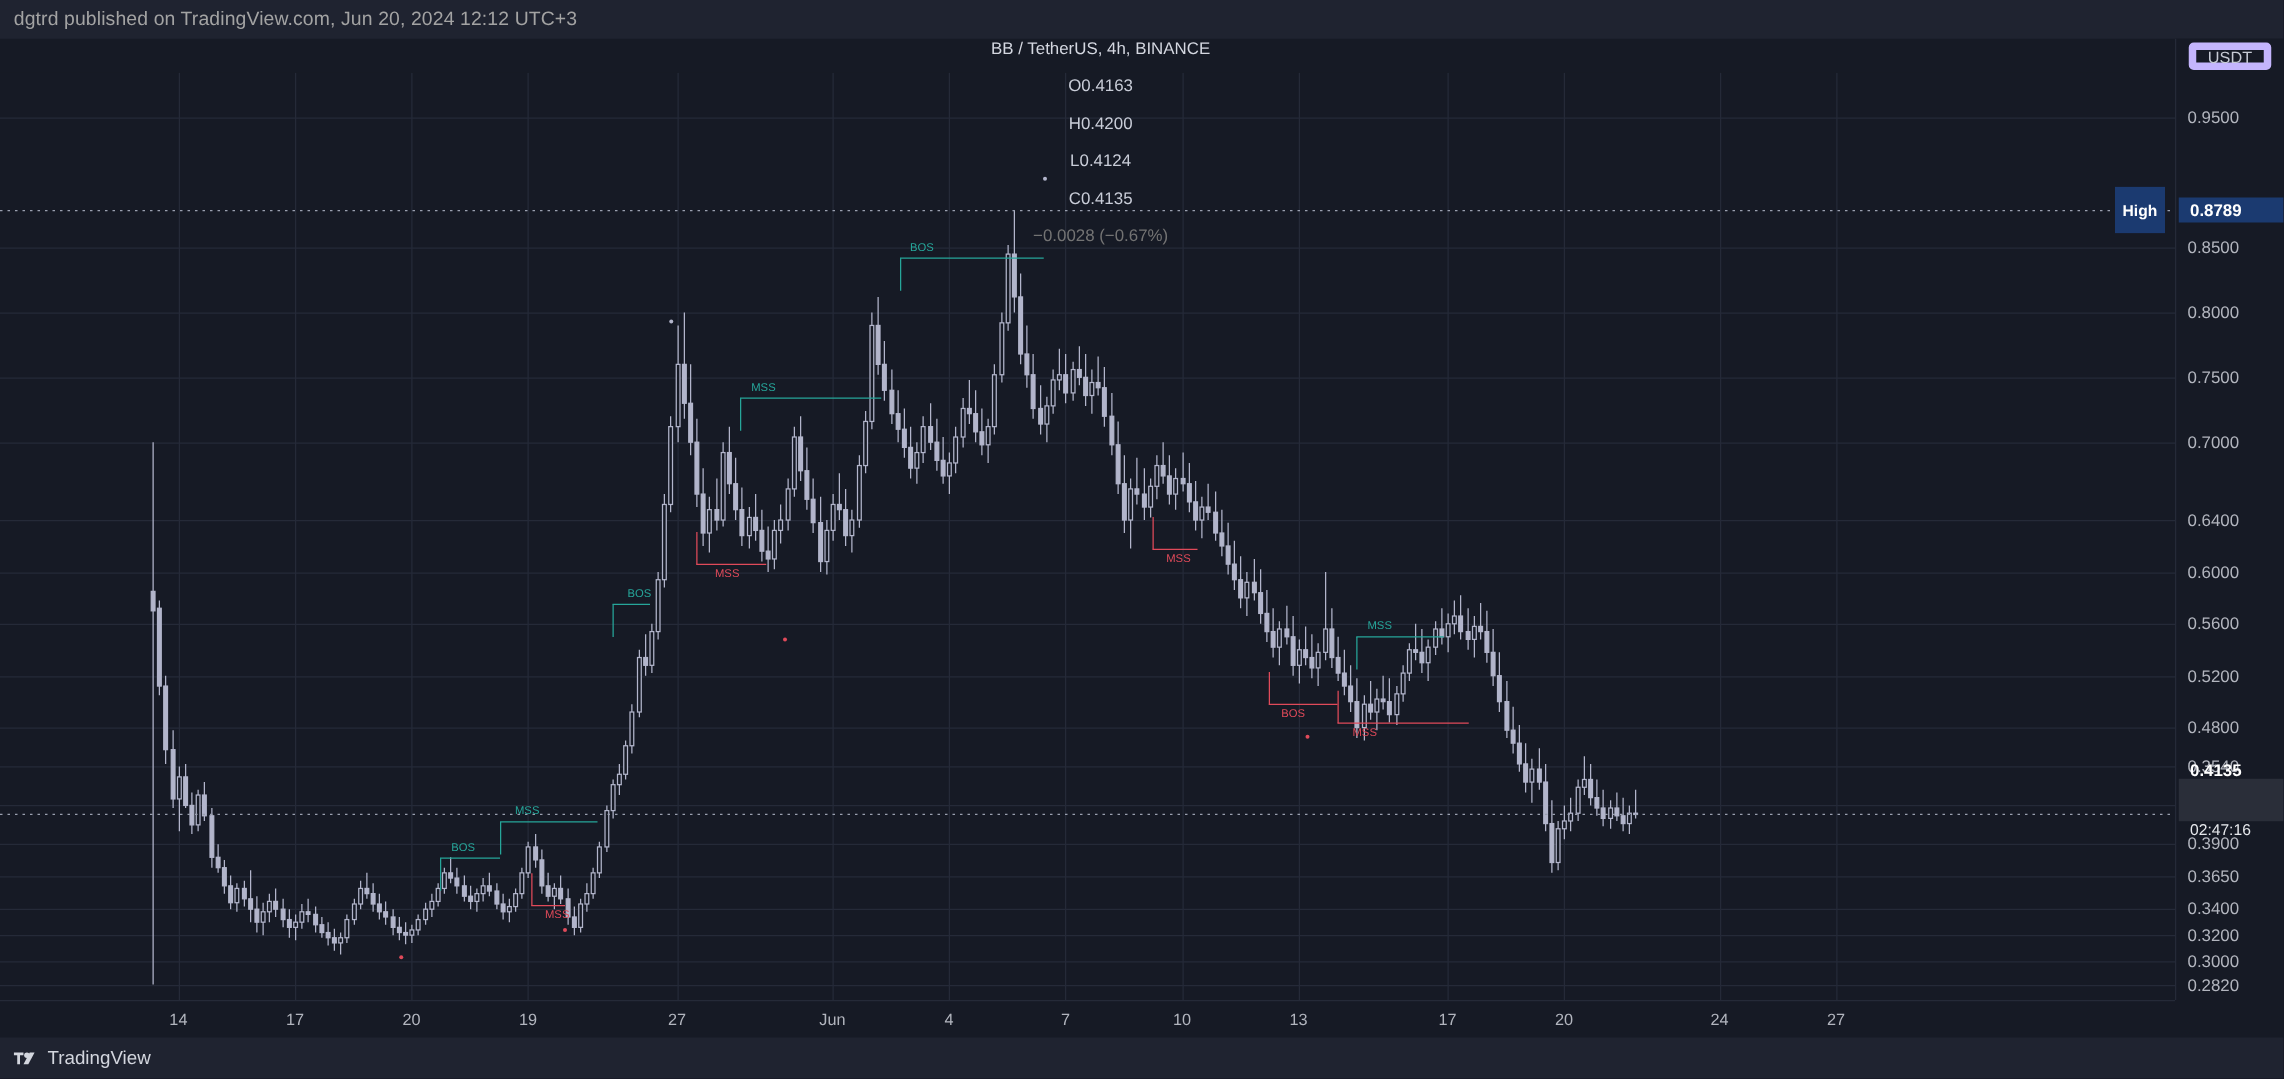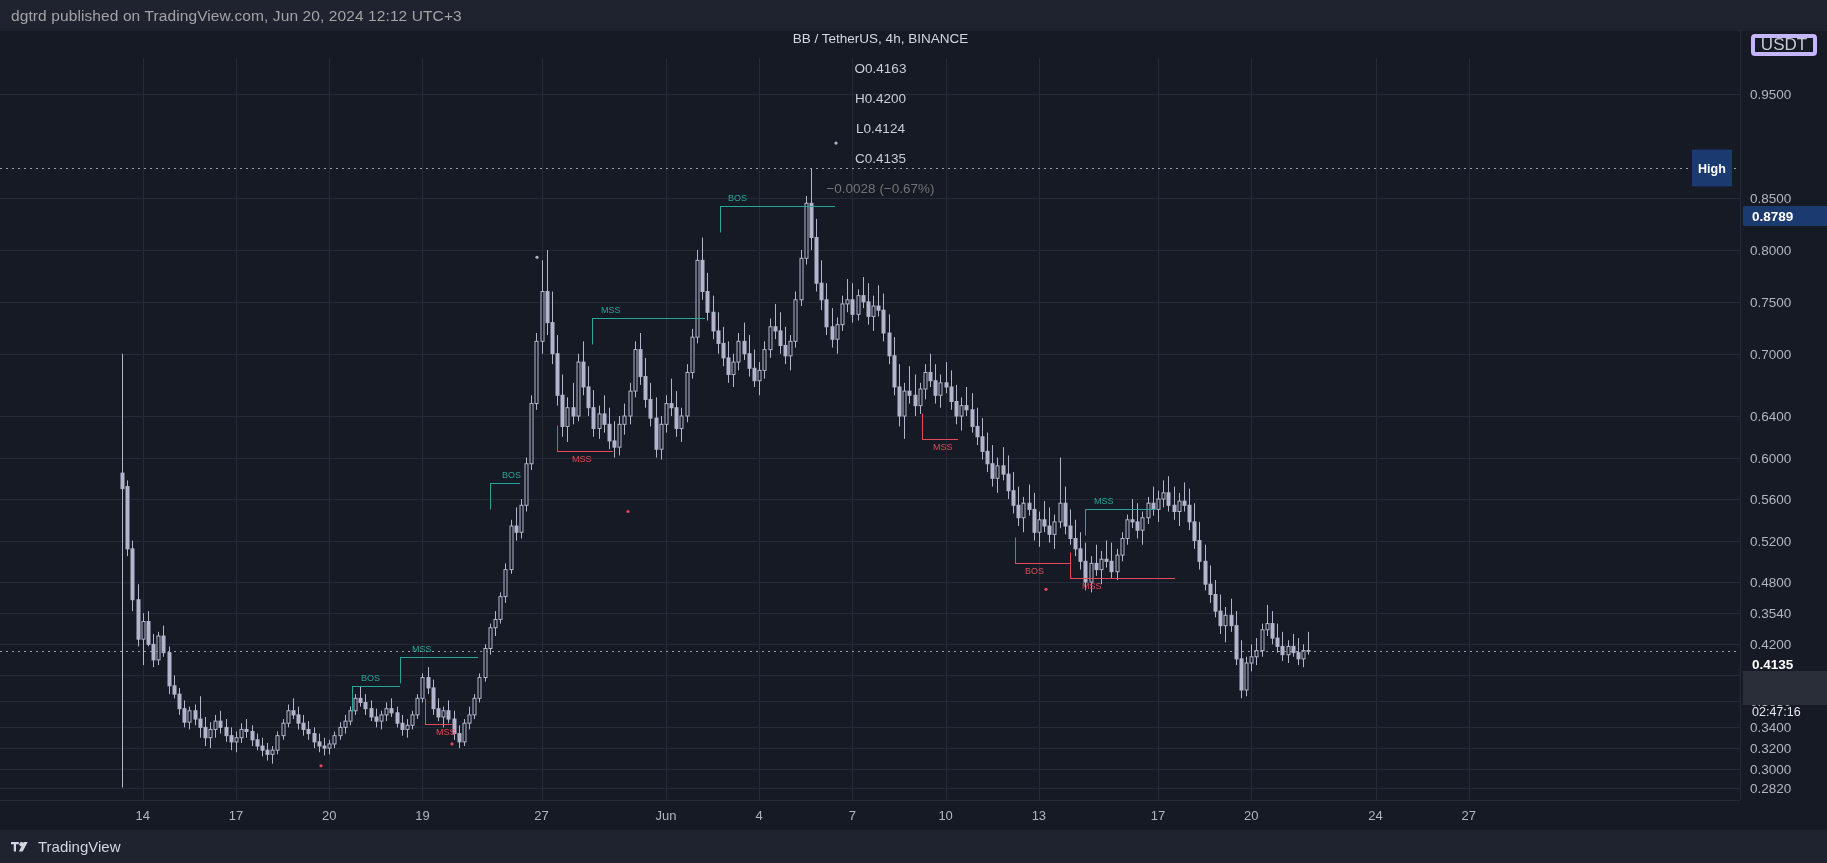--- a/index.html
+++ b/index.html
@@ -69,38 +69,37 @@
     left: 9px;
     color: #b2b5be;
     font-size: 13.5px;
     white-space: nowrap;
     transform: translateY(-50%);
   }
   #usdt-pill {
     position: absolute;
     left: 10px; top: 3px;
     width: 66px; height: 22px;
-    border: 4px solid #c4b5fd;
+    border: 6px solid #c4b5fd;
     border-radius: 4px;
     color: #c6cad4;
-    font-size: 17px;
+    font-size: 13px;
     display: flex; align-items: center; justify-content: center;
     box-sizing: border-box;
   }
   .price-badge {
     position: absolute;
     left: 2px;
     width: 84px;
     height: 20px;
     display: flex; align-items: center;
     font-size: 13.5px; font-weight: bold;
     transform: translateY(-50%);
     box-sizing: border-box;
     padding-left: 9px;
-    margin-top: 48px;
   }
   #high-price-badge { background: #1b3a70; color: #ffffff; }
   #last-price-badge {
     background: #2a2e39; color: #ffffff;
     height: 34px; flex-direction: column;
     align-items: flex-start; justify-content: center;
     line-height: 15px;
   }
   #last-price-badge .cd { font-weight: normal; font-size: 12.5px; color: #e6e8ec; }
 

